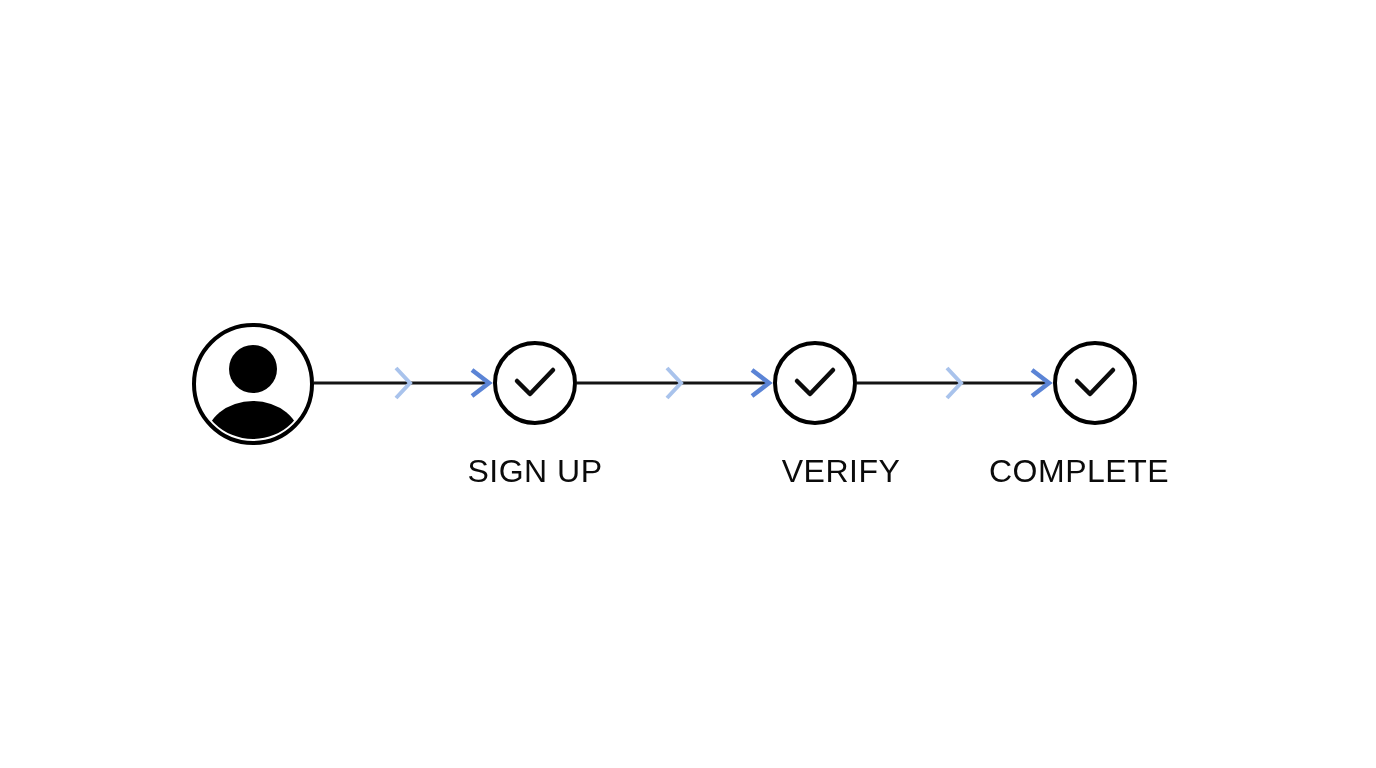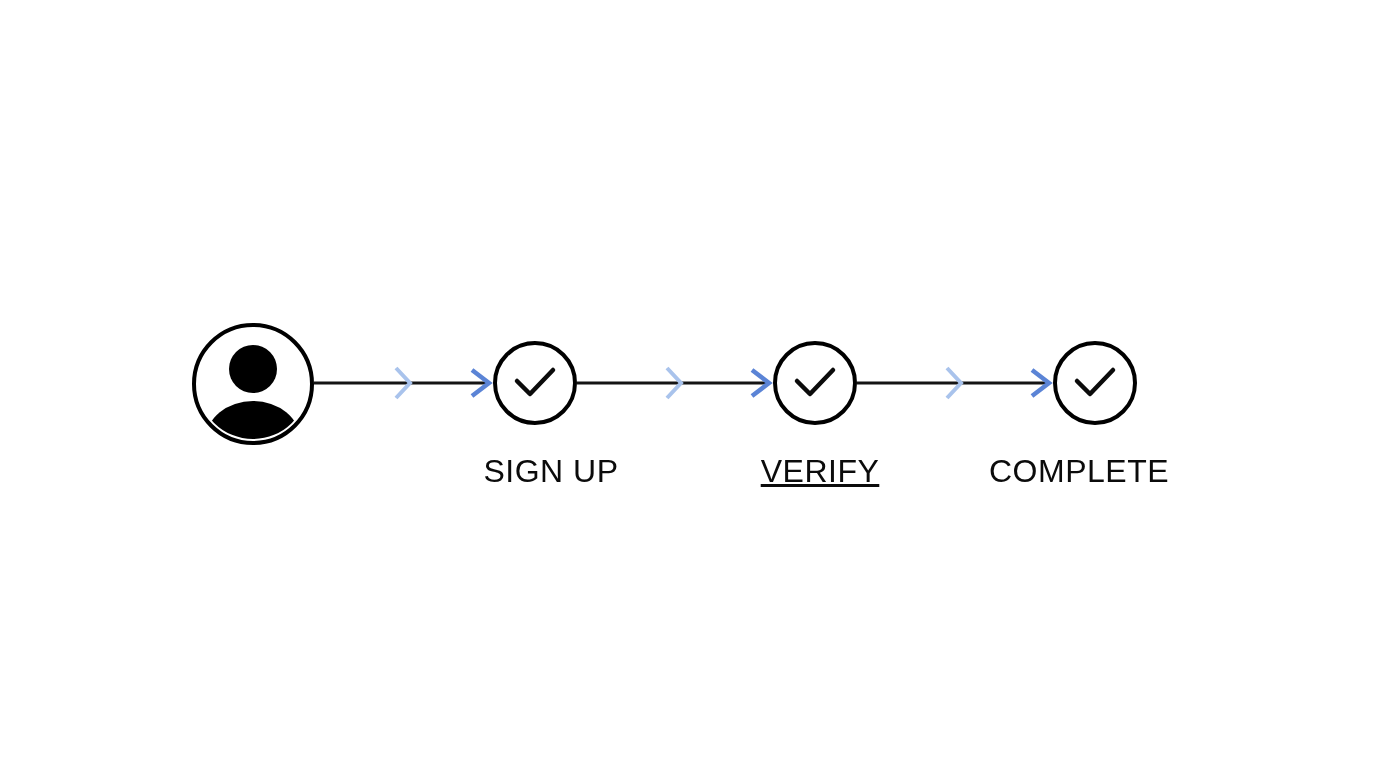--- a/index.html
+++ b/index.html
@@ -46,22 +46,22 @@
   .step-label {
     position: absolute;
     top: 453px;
     transform: translateX(-50%);
     font-size: 32px;
     font-weight: 400;
     letter-spacing: 0.5px;
     color: #0b0b0b;
     white-space: nowrap;
   }
-  .l1 { left: 551px; }
-  .l2 { left: 820px; text-decoration: underline; }
+  .l1 { left: 535px; }
+  .l2 { left: 841px; }
   .l3 { left: 1079px; }
 </style>
 </head>
 <body>
 
 <div class="canvas">
 
   <div class="node node-user">
     <svg width="114" height="114" viewBox="0 0 114 114">
       <defs>

